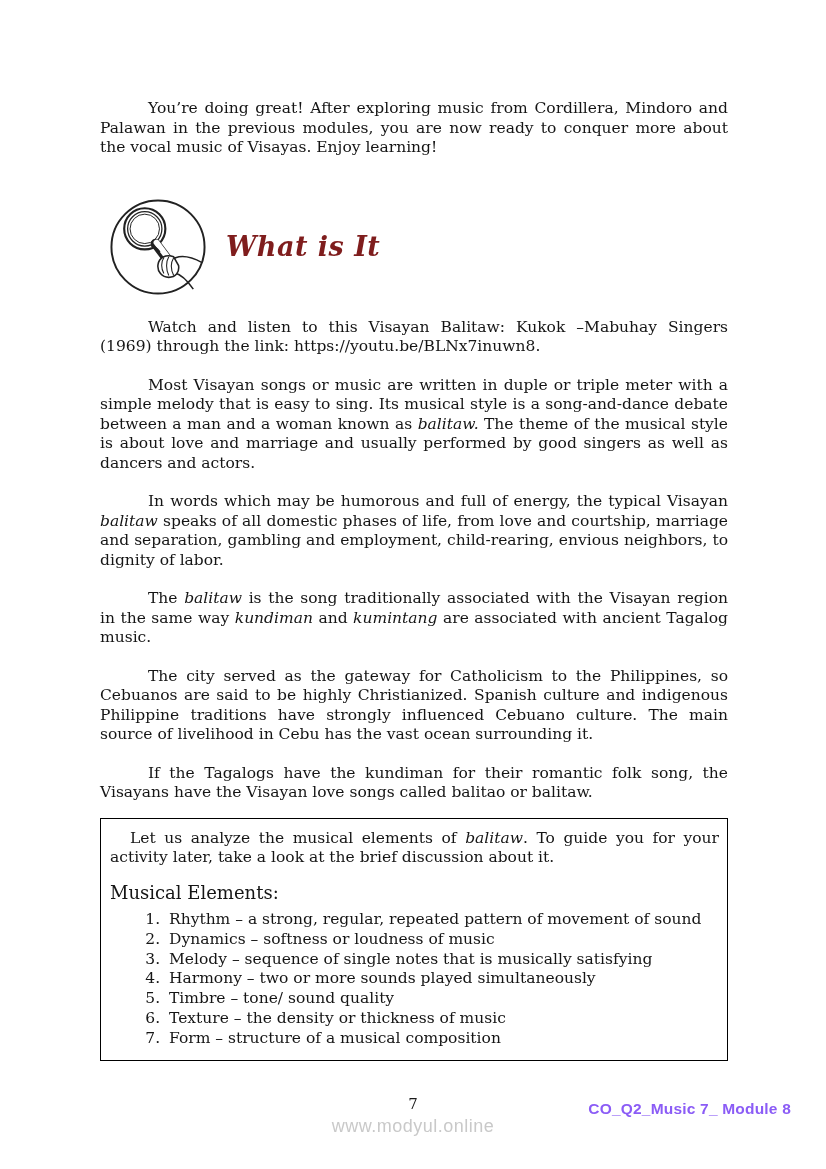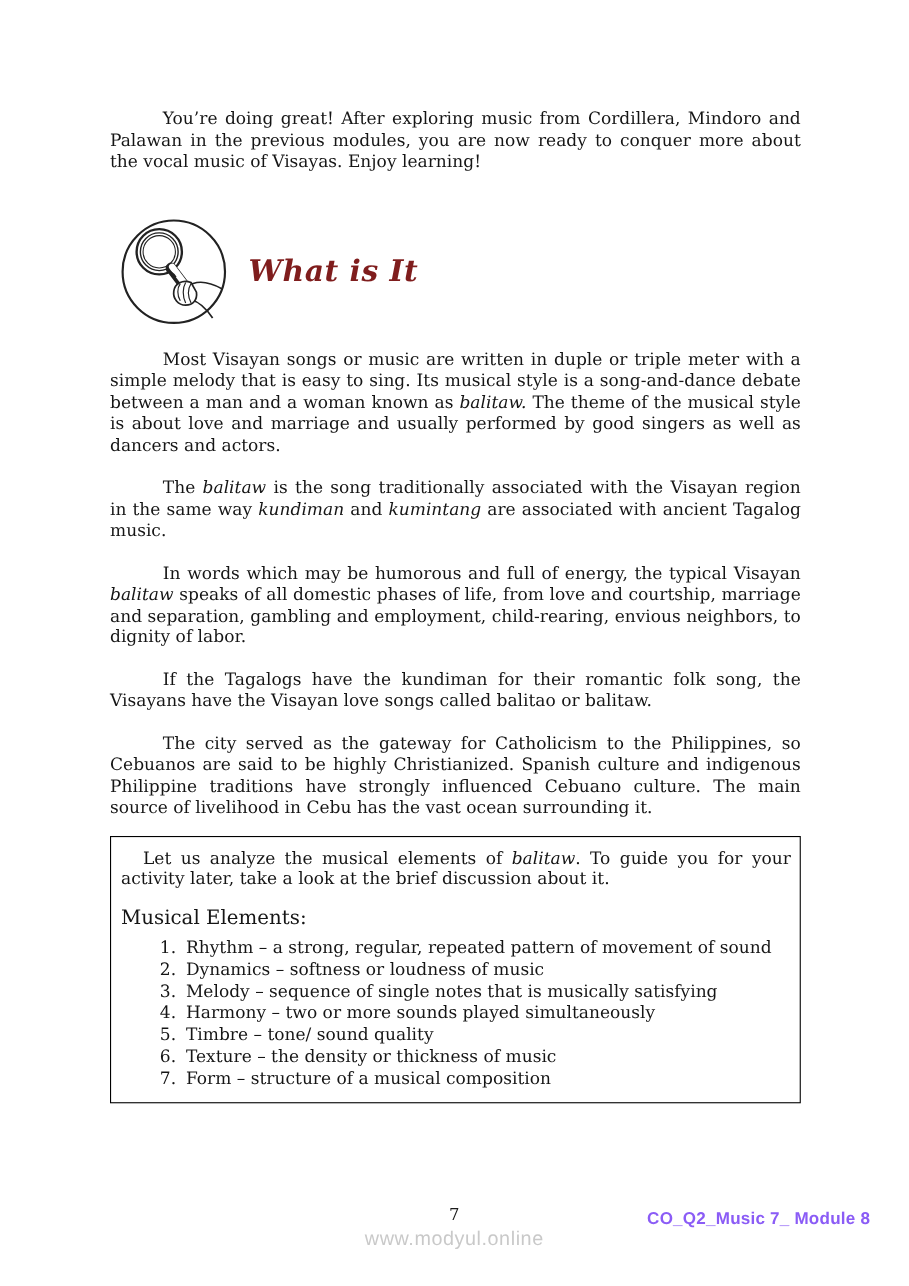--- a/index.html
+++ b/index.html
@@ -77,25 +77,26 @@
           <path d="M66 60 C58 57 51 61 50 68 C49 75 54 81 61 81 C68 81 72 76 71 69 Z" fill="#ffffff" stroke="#222" stroke-width="1.6"></path>
           <path d="M56 61 C53 65 53 72 56 77" fill="none" stroke="#222" stroke-width="1.1"></path>
           <path d="M61 60 C58 65 58 73 61 79" fill="none" stroke="#222" stroke-width="1.1"></path>
           <path d="M66 61 C63 66 63 73 66 79" fill="none" stroke="#222" stroke-width="1.1"></path>
           <path d="M52 55 C49 51 46 49 43 49" fill="none" stroke="#222" stroke-width="1.4"></path>
         </svg>
       </div>
       <h1 class="section-title">What is It</h1>
     </div>
 
+    <p class="para"><span>Watch and listen to this Visayan Balitaw: Kukok –Mabuhay Singers (1969) through the link: </span><span>https://youtu.be/BLNx7inuwn8</span><span>.</span></p>
     <p class="para"><span>Most Visayan songs or music are written in duple or triple meter with a simple melody that is easy to sing. Its musical style is a song-and-dance debate between a man and a woman known as </span><span style="font-style: italic;">balitaw.</span><span> The theme of the musical style is about love and marriage and usually performed by good singers as well as dancers and actors.</span></p>
+    <p class="para"><span>In words which may be humorous and full of energy, the typical Visayan </span><span style="font-style: italic;">balitaw</span><span> speaks of all domestic phases of life, from love and courtship, marriage and separation, gambling and employment, child-rearing, envious neighbors, to dignity of labor.</span></p>
     <p class="para"><span>The </span><span style="font-style: italic;">balitaw</span><span> is the song traditionally associated with the Visayan region in the same way </span><span style="font-style: italic;">kundiman</span><span> and </span><span style="font-style: italic;">kumintang</span><span> are associated with ancient Tagalog music.</span></p>
-    <p class="para"><span>In words which may be humorous and full of energy, the typical Visayan </span><span style="font-style: italic;">balitaw</span><span> speaks of all domestic phases of life, from love and courtship, marriage and separation, gambling and employment, child-rearing, envious neighbors, to dignity of labor.</span></p>
+    <p class="para"><span>The city served as the gateway for Catholicism to the Philippines, so Cebuanos are said to be highly Christianized. Spanish culture and indigenous Philippine traditions have strongly influenced Cebuano culture. The main source of livelihood in Cebu has the vast ocean surrounding it.</span></p>
     <p class="para"><span>If the Tagalogs have the kundiman for their romantic folk song, the Visayans have the Visayan love songs called balitao or balitaw.</span></p>
-    <p class="para"><span>The city served as the gateway for Catholicism to the Philippines, so Cebuanos are said to be highly Christianized. Spanish culture and indigenous Philippine traditions have strongly influenced Cebuano culture. The main source of livelihood in Cebu has the vast ocean surrounding it.</span></p>
 
     <div class="box">
       <p class="box-intro"><span>Let us analyze the musical elements of </span><span style="font-style: italic;">balitaw</span><span>. To guide you for your activity later, take a look at the brief discussion about it.</span></p>
       <p class="box-heading">Musical Elements:</p>
       <ol class="elements-list">
         <li>Rhythm – a strong, regular, repeated pattern of movement of sound</li>
         <li>Dynamics – softness or loudness of music</li>
         <li>Melody – sequence of single notes that is musically satisfying</li>
         <li>Harmony – two or more sounds played simultaneously</li>
         <li>Timbre – tone/ sound quality</li>

